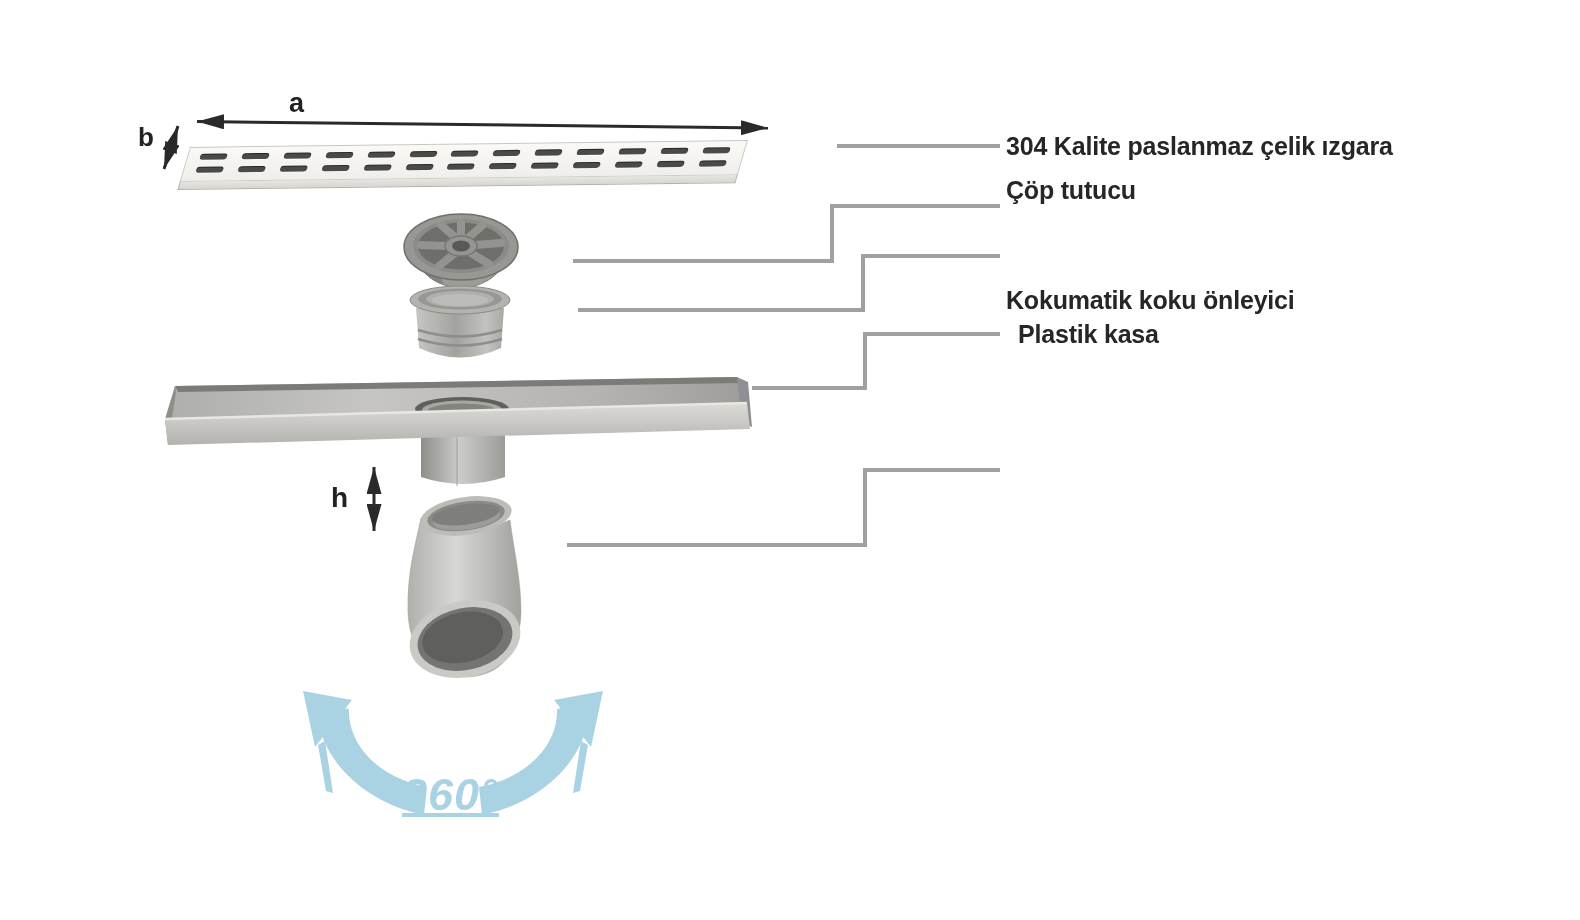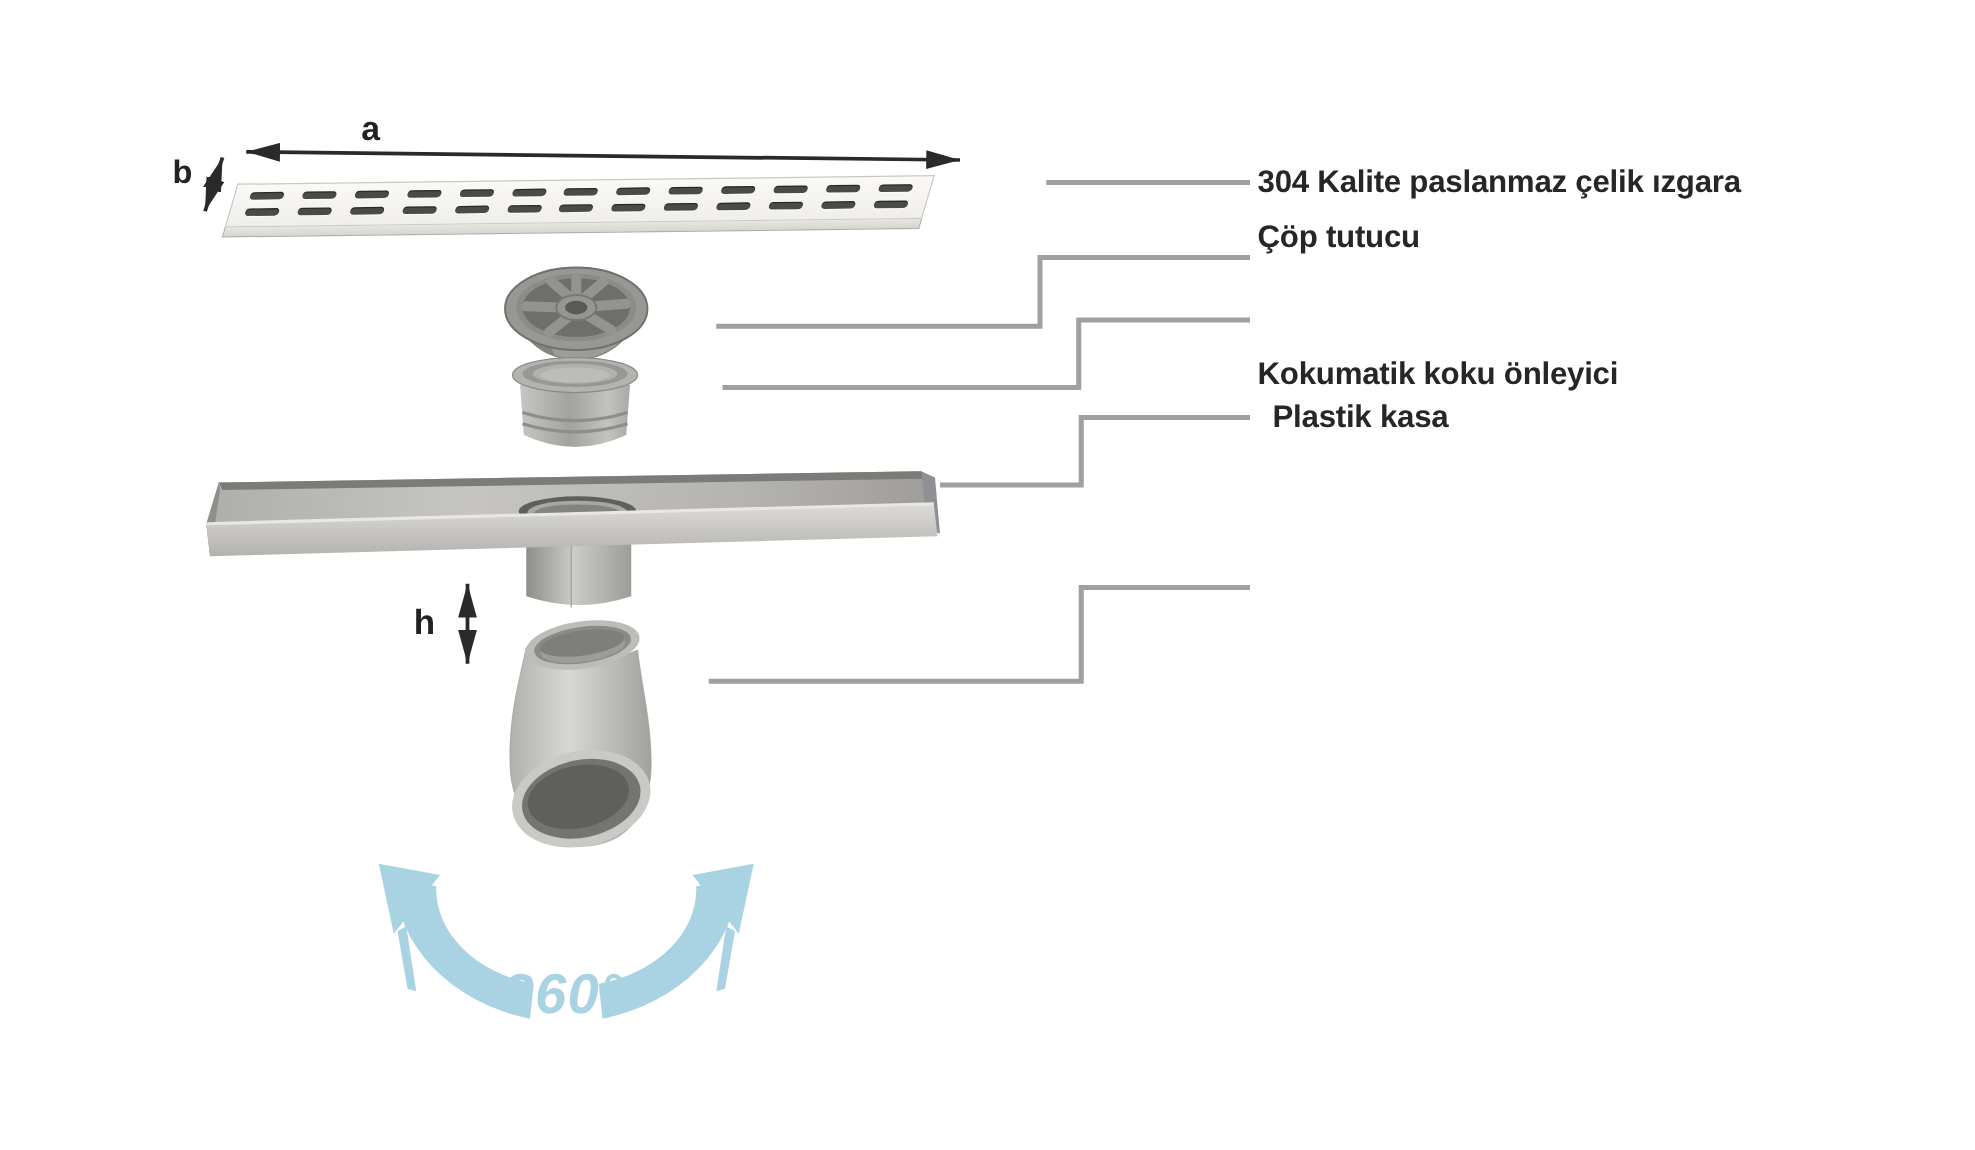--- a/index.html
+++ b/index.html
@@ -16,21 +16,21 @@
 
   .part-label{
     position:absolute;left:1006px;transform:translateY(-50%);
     font-size:25px;font-weight:bold;color:var(--label);letter-spacing:-0.2px;white-space:nowrap;
   }
   .dim-label{
     position:absolute;font-weight:bold;color:#222;white-space:nowrap;
   }
   .rot-label{
     position:absolute;left:402px;top:769px;
-    font-size:45px;font-weight:bold;font-style:italic;color:var(--accent);letter-spacing:1px;
+    font-size:45px;font-weight:bold;font-style:italic;color:var(--accent);letter-spacing:1px;text-decoration:underline;
   }
 
   
   .grate{
     position:absolute;left:180px;top:147px;width:556px;height:33px;
     background:linear-gradient(#faf9f5,#efeeea);
     border:1px solid #c9c7c1;border-bottom:none;
     transform:rotate(-0.7deg) skewX(-17deg);transform-origin:left bottom;
   }
   .grate-edge{

